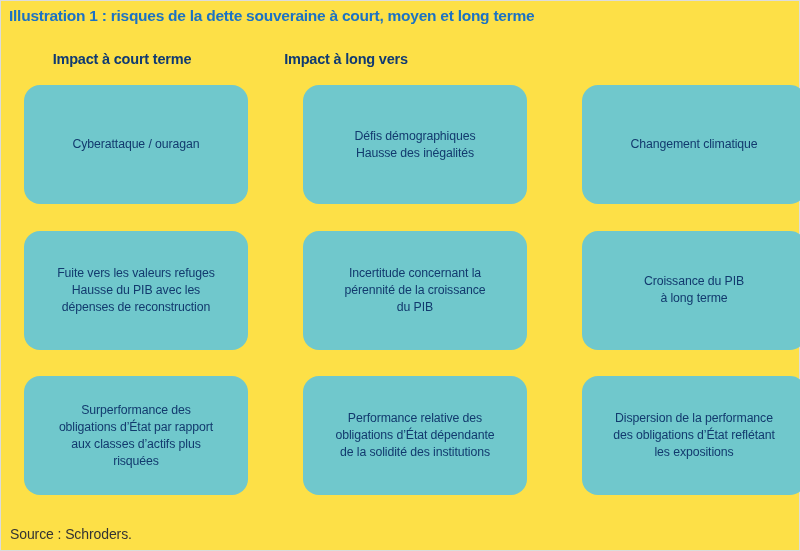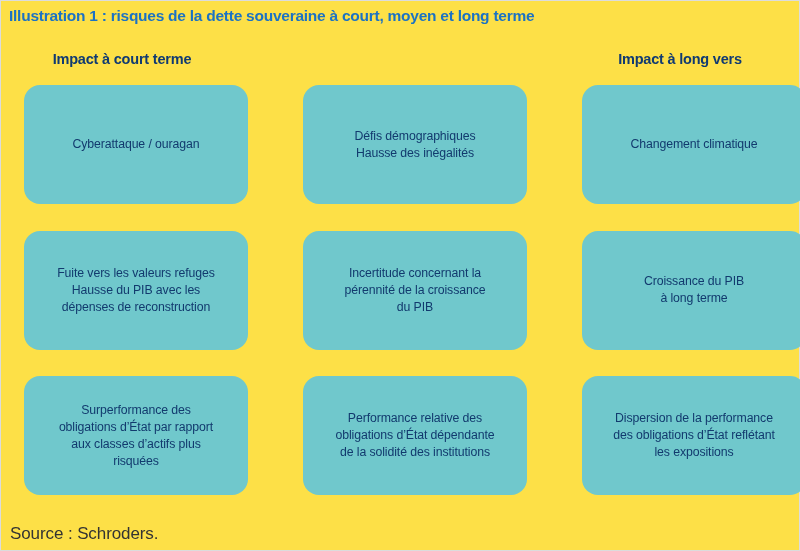--- a/index.html
+++ b/index.html
@@ -38,21 +38,20 @@
     white-space: nowrap;
   }
 
   
   #headers-row {
     position: absolute;
     left: 9px;
     top: 49px;
     width: 782px;
     display: flex;
-    justify-content: space-between;
   }
   .col-header {
     width: 224px;
     text-align: center;
     font-size: 14.5px;
     font-weight: bold;
     color: #103a72;
     letter-spacing: -0.2px;
     line-height: 18px;
   }
@@ -91,21 +90,21 @@
     color: #123a6e;
     letter-spacing: -0.1px;
     white-space: pre-line;
   }
 
   
   #source-note {
     position: absolute;
     left: 9px;
     top: 524px;
-    font-size: 17px;
+    font-size: 14px;
     color: #333333;
     letter-spacing: -0.1px;
     line-height: 18px;
   }
 </style>
 </head>
 <body>
 
 <div id="figure">
 

